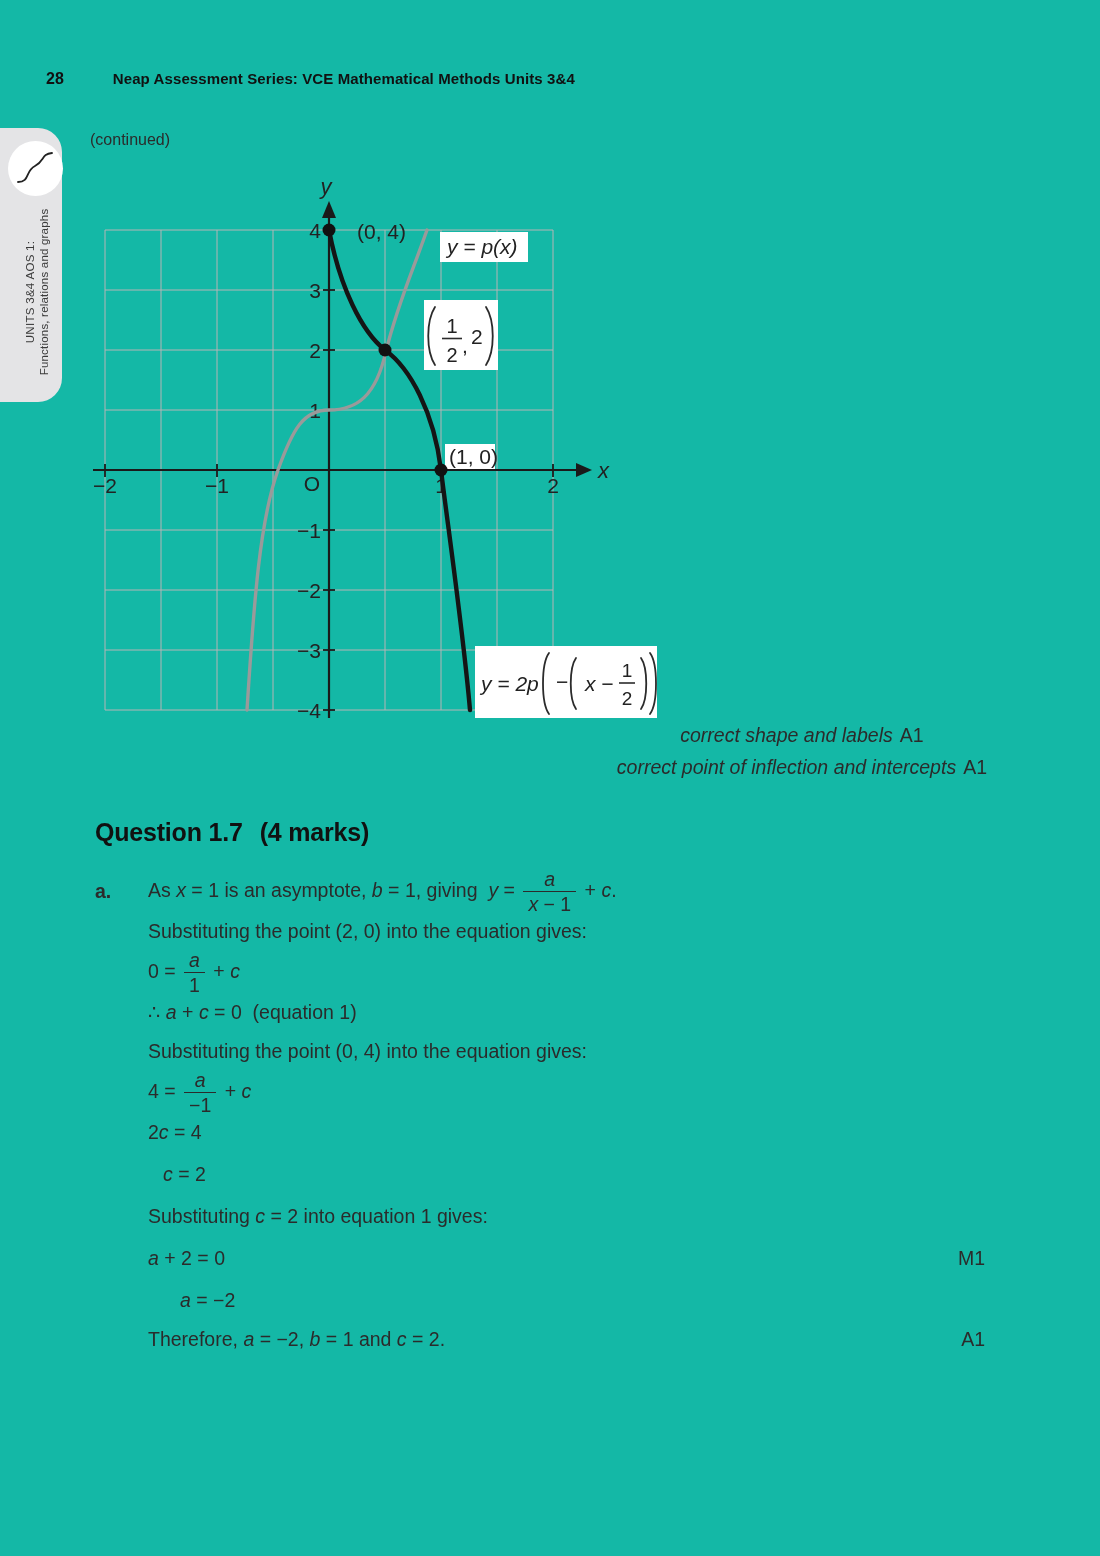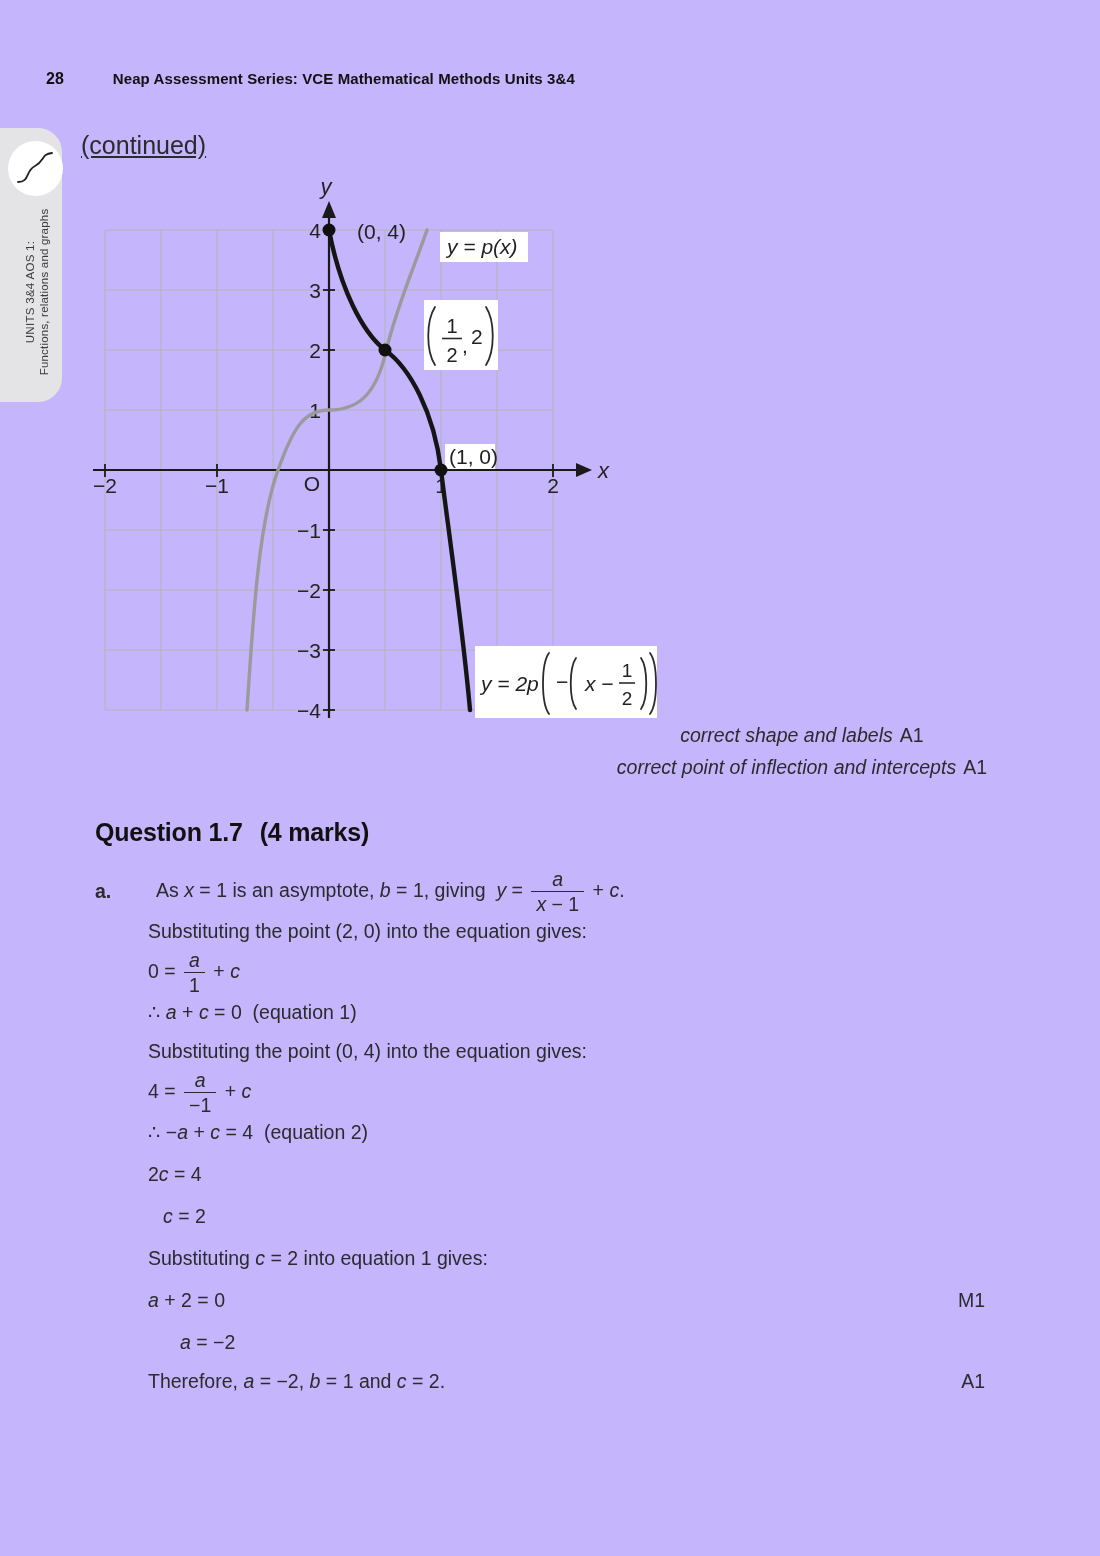--- a/index.html
+++ b/index.html
@@ -1,22 +1,22 @@
 <!DOCTYPE html>
 <html><head>
 <meta charset="utf-8">
 <style>
   html,body{margin:0;padding:0;background:#fff;}
-  .page{position:relative;width:1100px;height:1556px;background:#c4b5fd;overflow:hidden;
+  .page{position:relative;width:1100px;height:1556px;background:#14b8a6;overflow:hidden;
         font-family:"Liberation Sans","DejaVu Sans",sans-serif;color:#2b2b2b;}
   
   .hdr{position:absolute;top:70px;left:46px;display:flex;align-items:baseline;}
   .pgnum{font-weight:bold;font-size:16px;color:#111;}
   .hdrtitle{font-weight:bold;font-size:15px;color:#111;margin-left:49px;letter-spacing:.1px;}
-  .continued{position:absolute;top:131px;left:81px;font-size:25px;color:#2b2b2b;text-decoration:underline;}
+  .continued{position:absolute;top:131px;left:90px;font-size:16px;color:#2b2b2b;}
   
   .tab{position:absolute;left:0;top:128px;width:62px;height:274px;background:#e4e4e6;
        border-radius:0 24px 24px 0;}
   .tab-circle{position:absolute;left:8px;top:13px;width:55px;height:55px;border-radius:50%;background:#fff;}
   .tab-text{position:absolute;left:23px;top:398px;width:212px;transform:rotate(-90deg);
             transform-origin:0 0;text-align:center;color:#3a3a3a;}
   .tab-line1{font-size:11.5px;font-weight:500;letter-spacing:.3px;line-height:14px;}
   .tab-line2{font-size:11.5px;font-weight:500;letter-spacing:.2px;line-height:14px;}
   
   .graph{position:absolute;left:90px;top:170px;}
@@ -38,21 +38,21 @@
   .qhead{position:absolute;top:818px;left:95px;font-weight:bold;font-size:25px;color:#111;letter-spacing:-.2px;}
   .qmarks{margin-left:17px;}
   
   .solution{position:absolute;top:862px;left:95px;width:890px;font-size:19.5px;color:#2b2b2b;}
   .sol-row{display:flex;align-items:center;margin-top:19px;line-height:23px;}
   .sol-row.line-frac{margin-top:5px;}
   .line-frac + .sol-row{margin-top:4px;}
   .sol-row.gap-lg{margin-top:16px;}
   .part-label{width:53px;font-weight:bold;flex:0 0 53px;align-self:center;}
   .sol-content{padding-left:53px;}
-  .has-part .sol-content{padding-left:0;margin-left:8px;}
+  .has-part .sol-content{padding-left:0;}
   .ind1 .sol-content{padding-left:68px;}
   .ind2 .sol-content{padding-left:85px;}
   .mark{margin-left:auto;align-self:flex-start;color:#2b2b2b;}
   i{font-style:italic;}
   .frac{display:inline-flex;flex-direction:column;align-items:center;vertical-align:middle;
         margin:0 3px;line-height:24px;}
   .fnum{display:block;padding:0 5px;}
   .fden{display:block;border-top:1.7px solid #2b2b2b;padding:0 5px;}
 </style>
 </head>
@@ -221,23 +221,20 @@
       <div class="sol-row gap-lg">
         <div class="sol-content">Substituting the point (0, 4) into the equation gives:</div>
       </div>
       <div class="sol-row line-frac">
         <div class="sol-content">4 = <span class="frac">
             <span class="fnum"><i>a</i></span>
             <span class="fden">−1</span>
           </span> + <i>c</i></div>
       </div>
       <div class="sol-row">
-        <div class="sol-content">∴ −<i>a</i> + <i>c</i> = 4&nbsp; (equation 2)</div>
-      </div>
-      <div class="sol-row">
         <div class="sol-content">2<i>c</i> = 4</div>
       </div>
       <div class="sol-row ind1">
         <div class="sol-content"><i>c</i> = 2</div>
       </div>
       <div class="sol-row">
         <div class="sol-content">Substituting <i>c</i> = 2 into equation 1 gives:</div>
       </div>
       <div class="sol-row">
         <div class="sol-content"><i>a</i> + 2 = 0</div>

